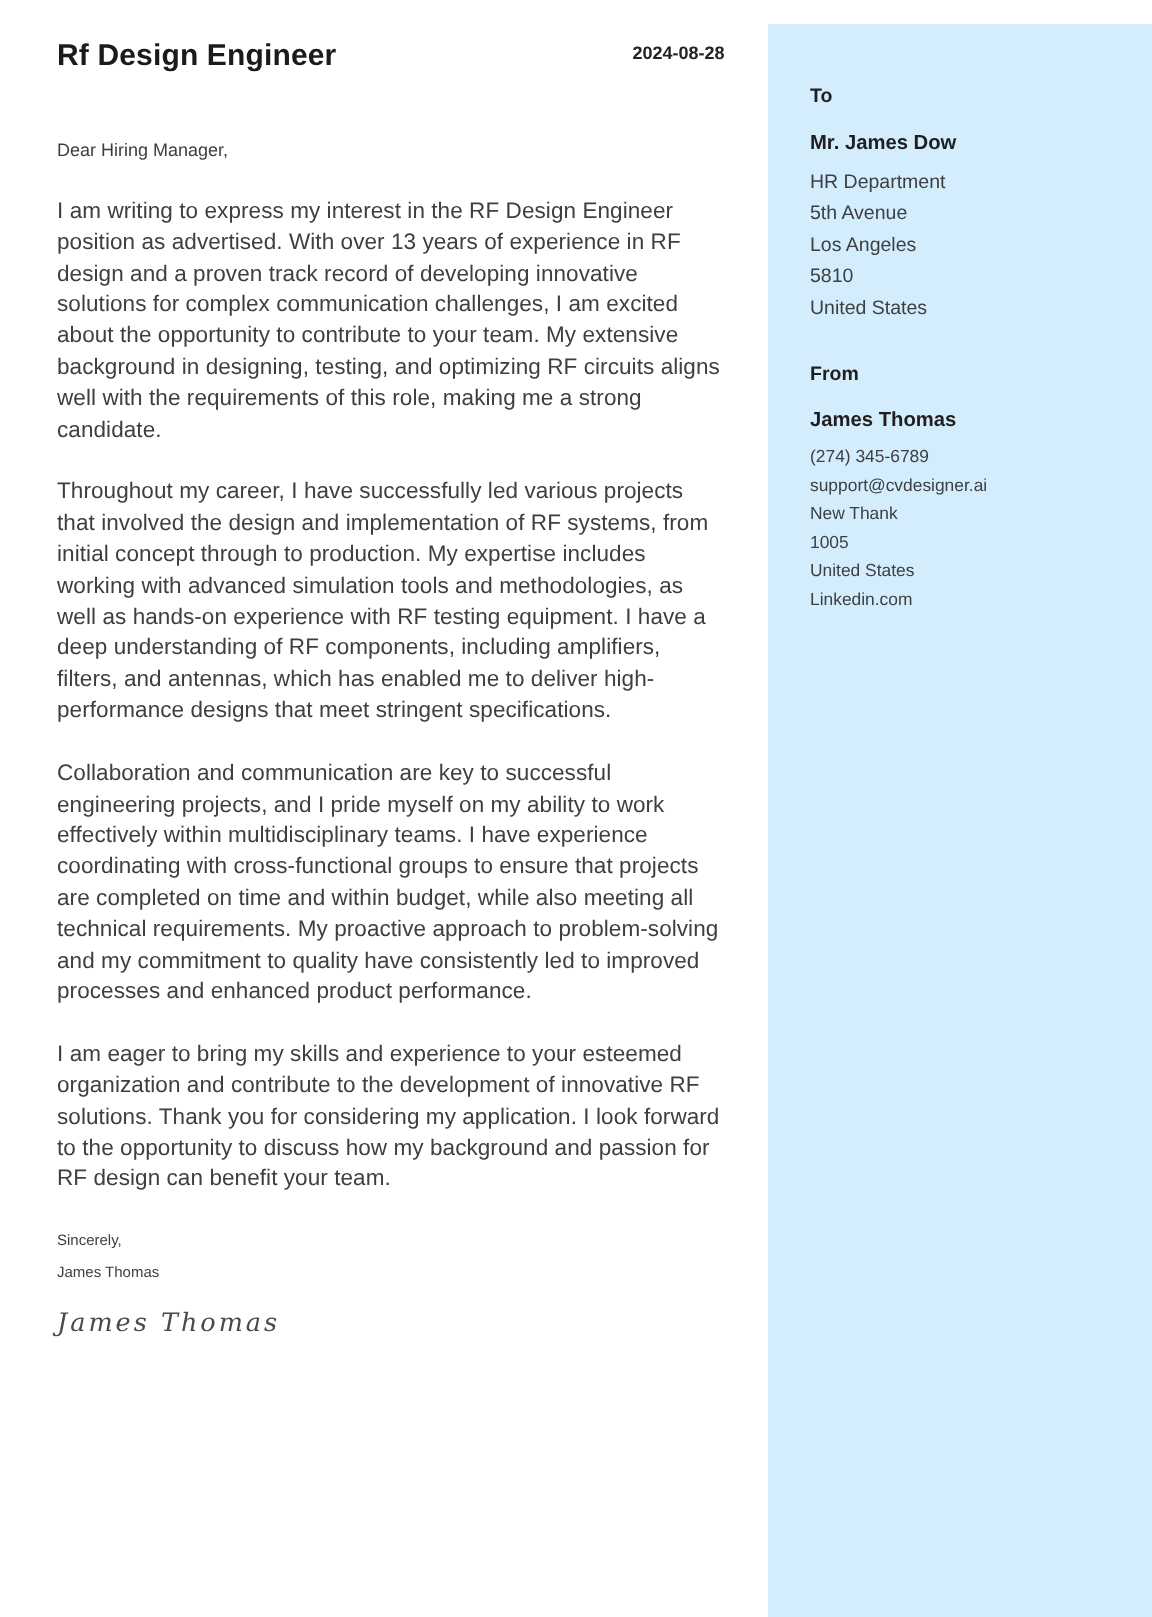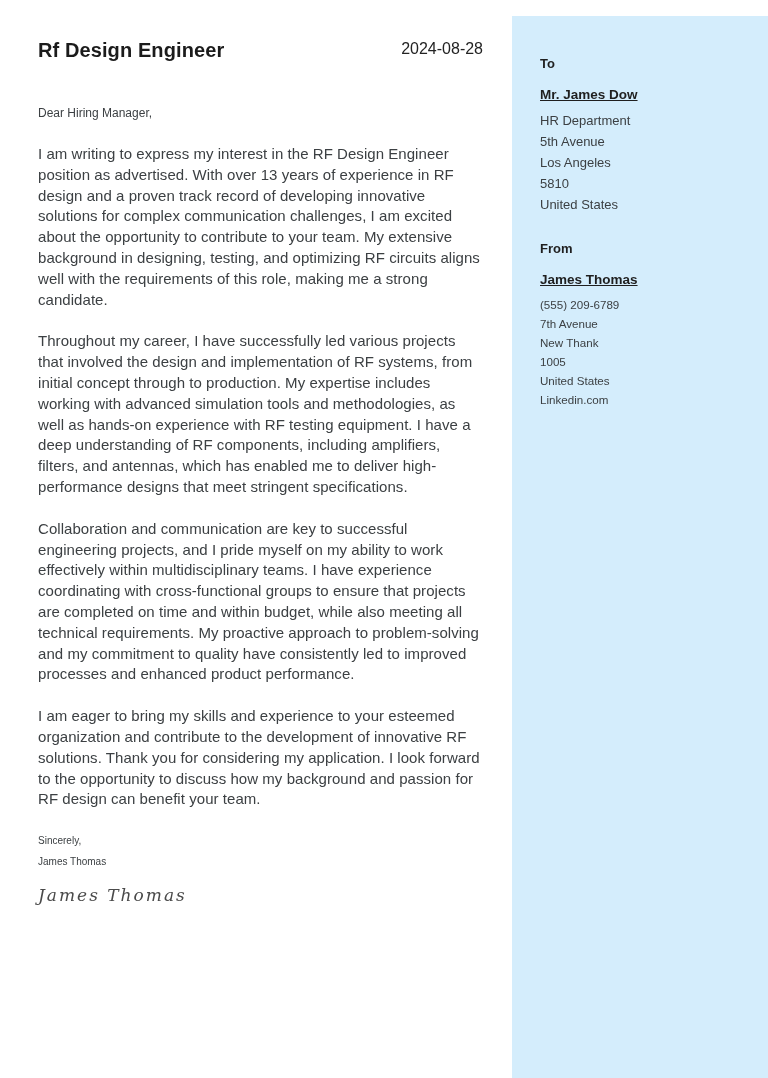--- a/index.html
+++ b/index.html
@@ -14,39 +14,39 @@
     position: relative;
     width: 768px;
     height: 1078px;
     background: #ffffff;
     overflow: hidden;
   }
   
   .main {
     position: absolute;
     left: 38px;
-    top: 38px;
+    top: 25px;
     width: 445px;
   }
   .header-row {
     display: flex;
     justify-content: space-between;
     align-items: flex-start;
     margin-bottom: 41px;
   }
   .doc-title {
     font-size: 20px;
     font-weight: 700;
     color: #1b1b1b;
     letter-spacing: 0.1px;
     line-height: 24px;
   }
   .doc-date {
-    font-size: 16px;
-    font-weight: 400;
+    font-size: 12px;
+    font-weight: 700;
     color: #232323;
     line-height: 15px;
     margin-top: 3px;
   }
   .salutation {
     font-size: 12px;
     color: #3c4043;
     margin-bottom: 21px;
     line-height: 20px;
   }
@@ -85,21 +85,20 @@
     font-weight: 700;
     color: #1f1f1f;
     margin-bottom: 15px;
   }
   .sb-name {
     font-size: 13.5px;
     font-weight: 700;
     color: #1f1f1f;
     margin-bottom: 7px;
     line-height: 17px;
-    text-decoration: underline;
   }
   .sb-line {
     font-size: 13px;
     line-height: 21px;
     color: #3c4043;
   }
   .sb-line-sm {
     font-size: 11.6px;
     line-height: 19px;
     color: #3c4043;
@@ -142,22 +141,22 @@
       <div class="sb-line">HR Department</div>
       <div class="sb-line">5th Avenue</div>
       <div class="sb-line">Los Angeles</div>
       <div class="sb-line">5810</div>
       <div class="sb-line">United States</div>
     </div>
 
     <div class="sb-section-from">
       <div class="sb-heading">From</div>
       <div class="sb-name">James Thomas</div>
-      <div class="sb-line-sm">(555) 209-6789</div>
-      <div class="sb-line-sm">7th Avenue</div>
+      <div class="sb-line-sm">(274) 345-6789</div>
+      <div class="sb-line-sm">support@cvdesigner.ai</div>
       <div class="sb-line-sm">New Thank</div>
       <div class="sb-line-sm">1005</div>
       <div class="sb-line-sm">United States</div>
       <div class="sb-line-sm">Linkedin.com</div>
     </div>
 
   </div>
 
 </div>
 

